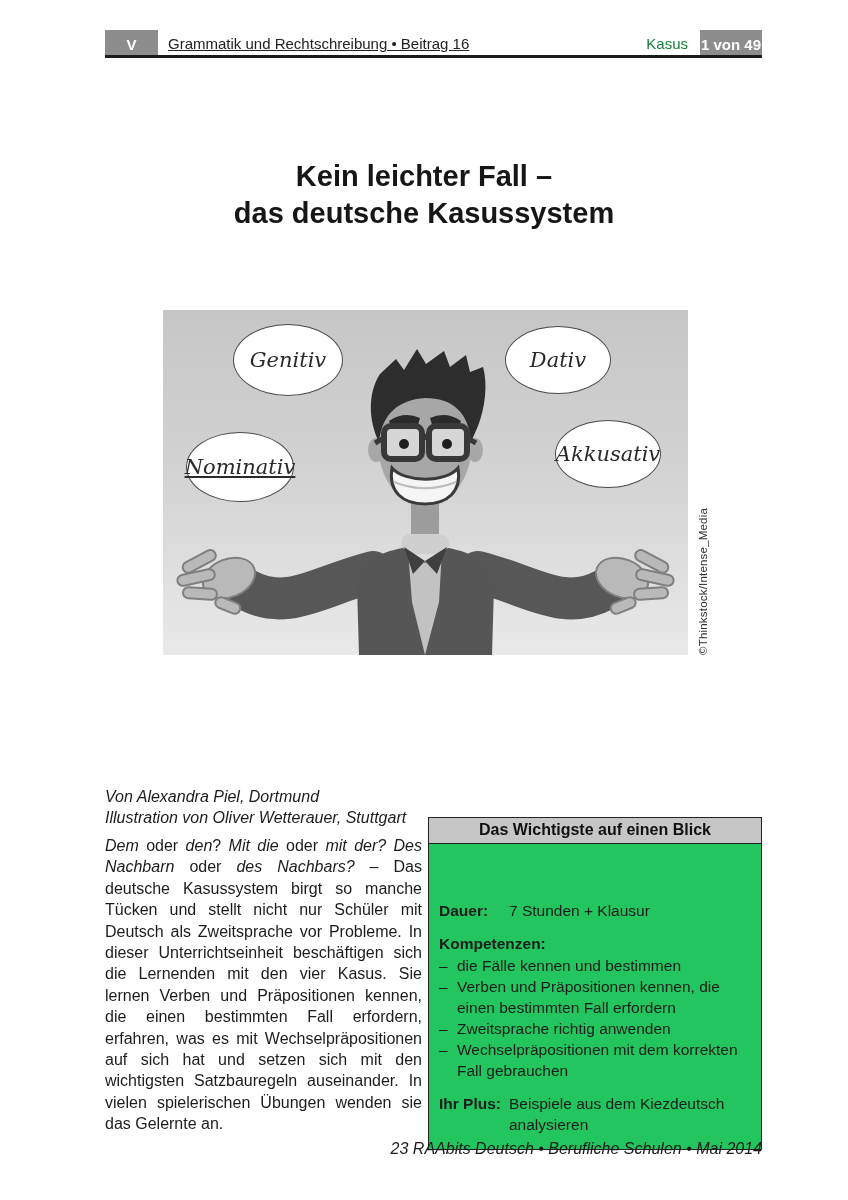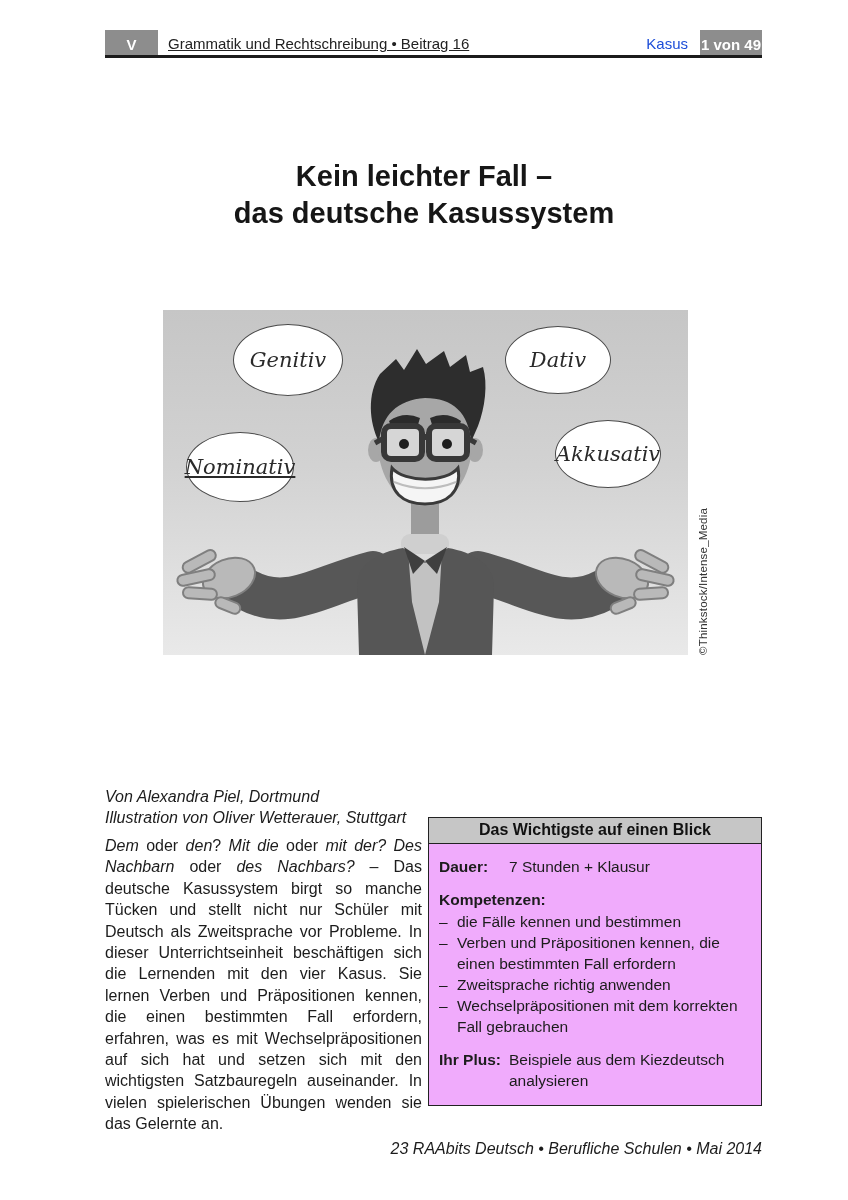--- a/index.html
+++ b/index.html
@@ -7,21 +7,21 @@
   body { font-family:"Liberation Sans", sans-serif; color:#1c1c1c; }
   .page { position:relative; width:848px; height:1200px; margin:0 auto; background:#ffffff; overflow:hidden; }
 
   
   .hdr-badge { position:absolute; left:105px; top:30px; width:53px; height:28px;
     background:#8d8d8d; color:#ffffff; font-weight:bold; font-size:15px;
     display:flex; align-items:center; justify-content:center; }
   .hdr-title { position:absolute; left:168px; top:30px; height:28px; line-height:28px;
     font-size:15px; color:#222;text-decoration:underline; }
   .hdr-topic { position:absolute; right:160px; top:30px; height:28px; line-height:28px;
-    font-size:15px; color:#1d4ed8; }
+    font-size:15px; color:#15803d; }
   .hdr-page { position:absolute; left:700px; top:30px; width:62px; height:28px;
     background:#8d8d8d; color:#ffffff; font-weight:bold; font-size:15px;
     display:flex; align-items:center; justify-content:center; }
   .hdr-rule { position:absolute; left:105px; top:55px; width:657px; height:3px; background:#1b1b1b; }
 
   
   .doc-title { position:absolute; left:0; top:158px; width:100%; text-align:center;
     font-size:29px; line-height:37px; font-weight:bold; color:#161616; }
 
   
@@ -40,24 +40,24 @@
     font-size:11.5px; color:#333; letter-spacing:0.2px; }
 
   
   .byline { position:absolute; left:105px; top:786px; width:320px;
     font-style:italic; font-size:16px; line-height:21px; color:#1c1c1c; }
   .intro { position:absolute; left:105px; top:835px; width:317px;
     font-size:16px; line-height:21.4px; text-align:justify; color:#1c1c1c; hyphens:auto; }
 
   
   .infobox { position:absolute; left:428px; top:817px; width:334px;
-    border:1.5px solid #222; background:#f0abfc; }
+    border:1.5px solid #222; background:#22c55e; }
   .infobox-title { background:#c6c6c6; border-bottom:1.5px solid #222;
     text-align:center; font-weight:bold; font-size:16px; padding:3px 0 4px; color:#111; }
-  .infobox-body { padding:12px 10px 12px 10px; font-size:15.5px; line-height:21px; }
+  .infobox-body { padding:12px 10px 12px 10px; font-size:15.5px; line-height:21px;margin-top:44px; }
   .kv-row { display:flex; margin-bottom:12px; }
   .kv-label { flex:0 0 70px; font-weight:bold; }
   .kv-value { flex:1; }
   .kv-plus { margin-top:12px; margin-bottom:2px; }
   .section-label { font-weight:bold; margin-bottom:1px; }
   .dash-item { display:flex; }
   .dash-item .dash { flex:0 0 18px; }
   .dash-item .txt { flex:1; }
 
   

